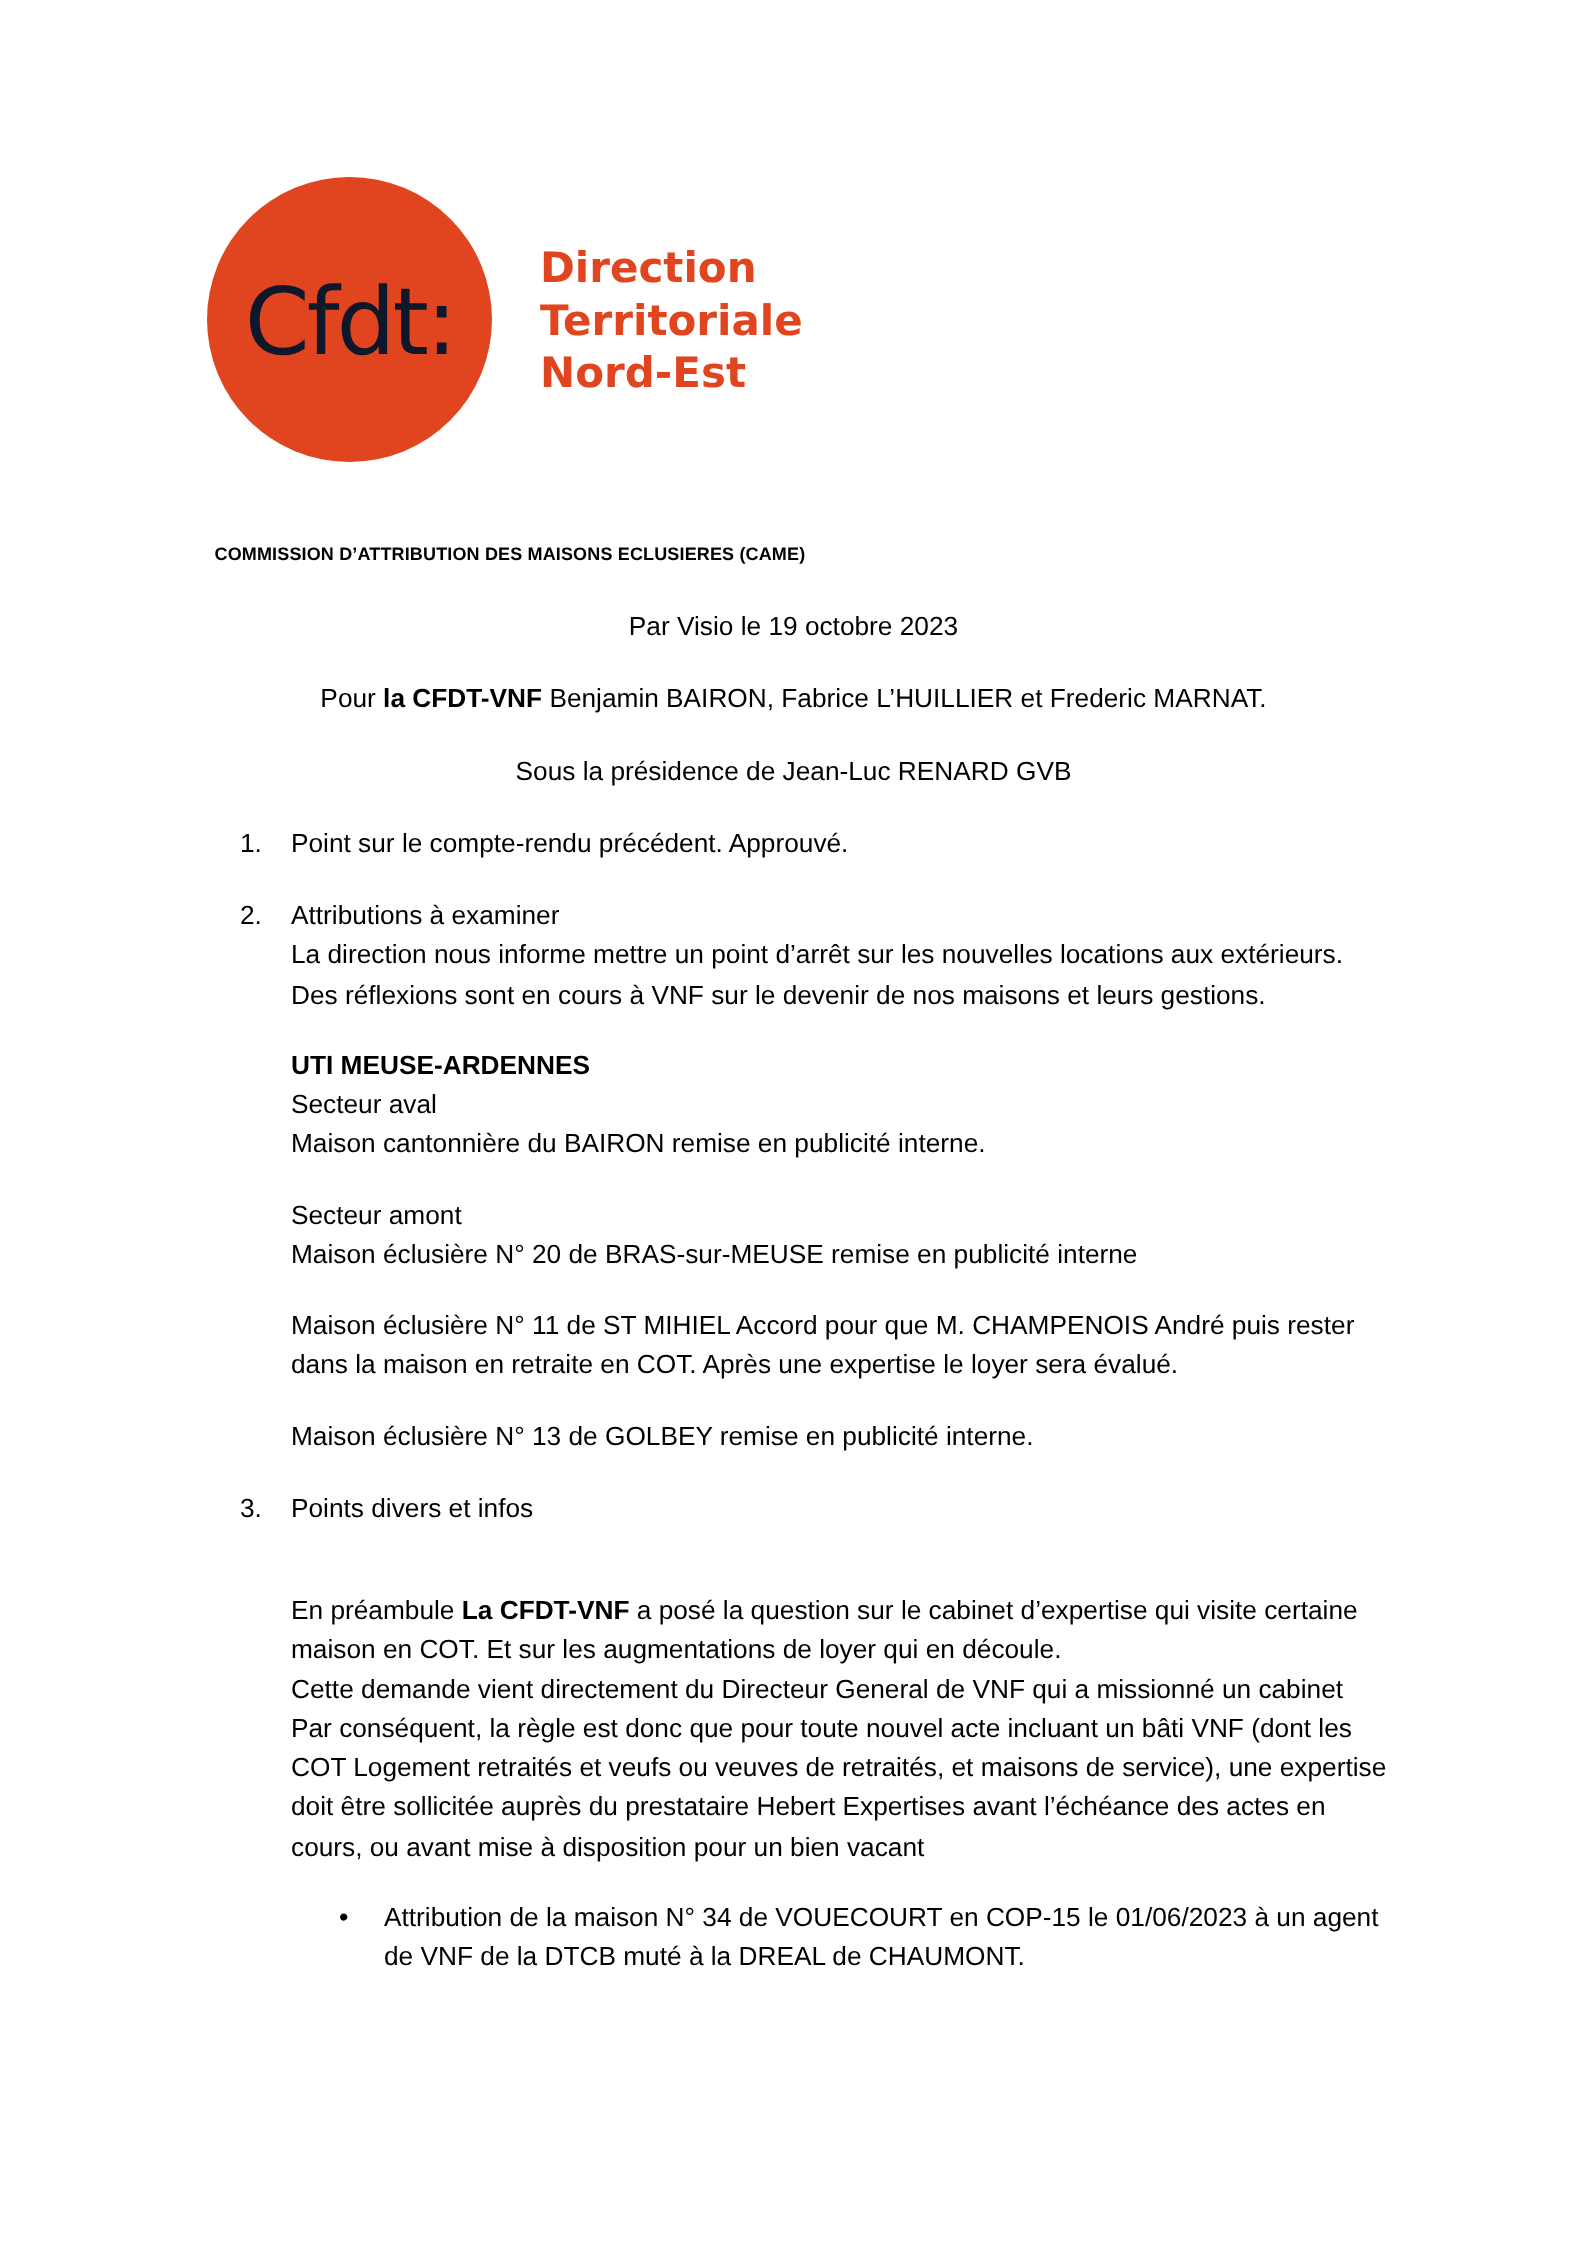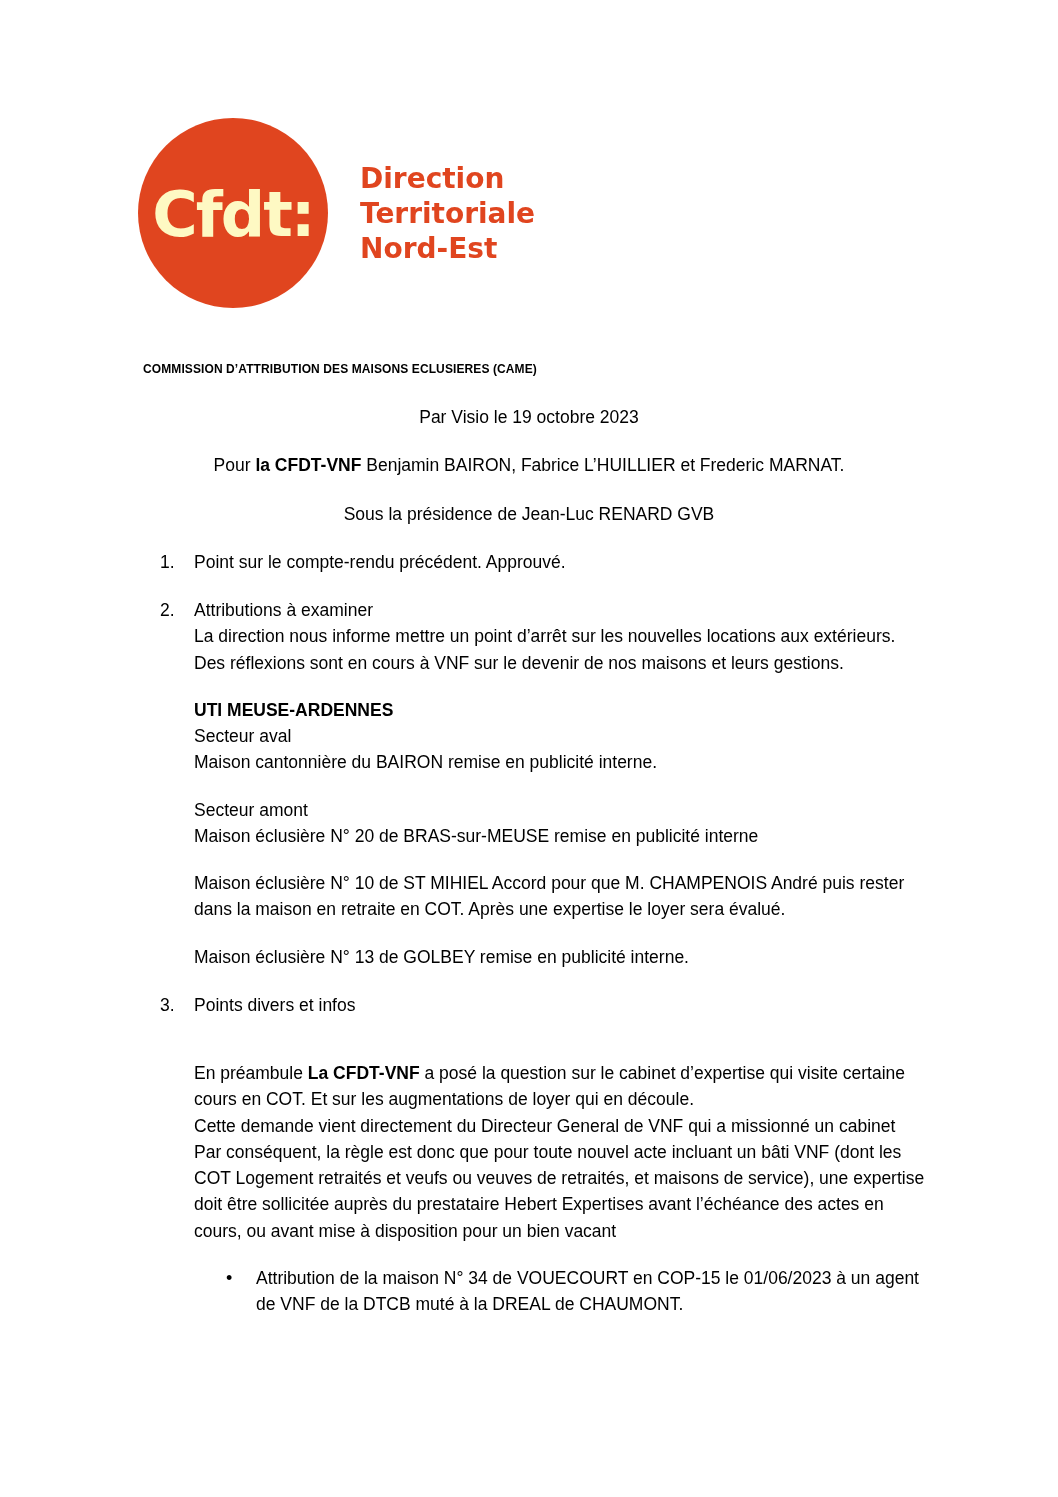--- a/index.html
+++ b/index.html
@@ -35,23 +35,23 @@
     height: 190px;
     border-radius: 50%;
     background: #e0451f;
     display: flex;
     align-items: center;
     justify-content: center;
     flex: 0 0 auto;
   }
   .logo-text {
     font-family: "DejaVu Sans", sans-serif;
-    font-weight: bold;
+    font-weight: normal;
     font-size: 62px;
-    color: #fef9c3;
+    color: #0f172a;
     letter-spacing: -2px;
     line-height: 1;
     margin-top: 4px;
     text-align: right;
   }
   .logo-title {
     font-family: "DejaVu Sans", sans-serif;
     font-weight: bold;
     font-size: 28px;
     line-height: 1.25;
@@ -168,39 +168,39 @@
         <p class="block-line">Secteur aval</p>
         <p class="block-line">Maison cantonnière du BAIRON remise en publicité interne.</p>
 
         <div class="spacer"></div>
 
         <p class="block-line">Secteur amont</p>
         <p class="block-line">Maison éclusière N° 20 de BRAS-sur-MEUSE remise en publicité interne</p>
 
         <div class="spacer"></div>
 
-        <p class="block-line">Maison éclusière N° 10 de ST MIHIEL Accord pour que M. CHAMPENOIS André puis rester</p>
+        <p class="block-line">Maison éclusière N° 11 de ST MIHIEL Accord pour que M. CHAMPENOIS André puis rester</p>
         <p class="block-line">dans la maison en retraite en COT. Après une expertise le loyer sera évalué.</p>
 
         <div class="spacer"></div>
 
         <p class="block-line">Maison éclusière N° 13 de GOLBEY remise en publicité interne.</p>
       </li>
 
       <li>
         <span class="num">3.</span>
         <p class="block-line">Points divers et infos</p>
 
         <div class="spacer"></div>
         <div class="spacer"></div>
 
         <p class="block-line">
           <span>En préambule </span><span class="b">La CFDT-VNF</span><span> a posé la question sur le cabinet d’expertise qui visite certaine</span>
         </p>
-        <p class="block-line">cours en COT. Et sur les augmentations de loyer qui en découle.</p>
+        <p class="block-line">maison en COT. Et sur les augmentations de loyer qui en découle.</p>
         <p class="block-line">Cette demande vient directement du Directeur General de VNF qui a missionné un cabinet</p>
         <p class="block-line">Par conséquent, la règle est donc que pour toute nouvel acte incluant un bâti VNF (dont les</p>
         <p class="block-line">COT Logement retraités et veufs ou veuves de retraités, et maisons de service), une expertise</p>
         <p class="block-line">doit être sollicitée auprès du prestataire Hebert Expertises avant l’échéance des actes en</p>
         <p class="block-line">cours, ou avant mise à disposition pour un bien vacant</p>
 
         <div class="spacer"></div>
 
         <ul class="bullets">
           <li>

